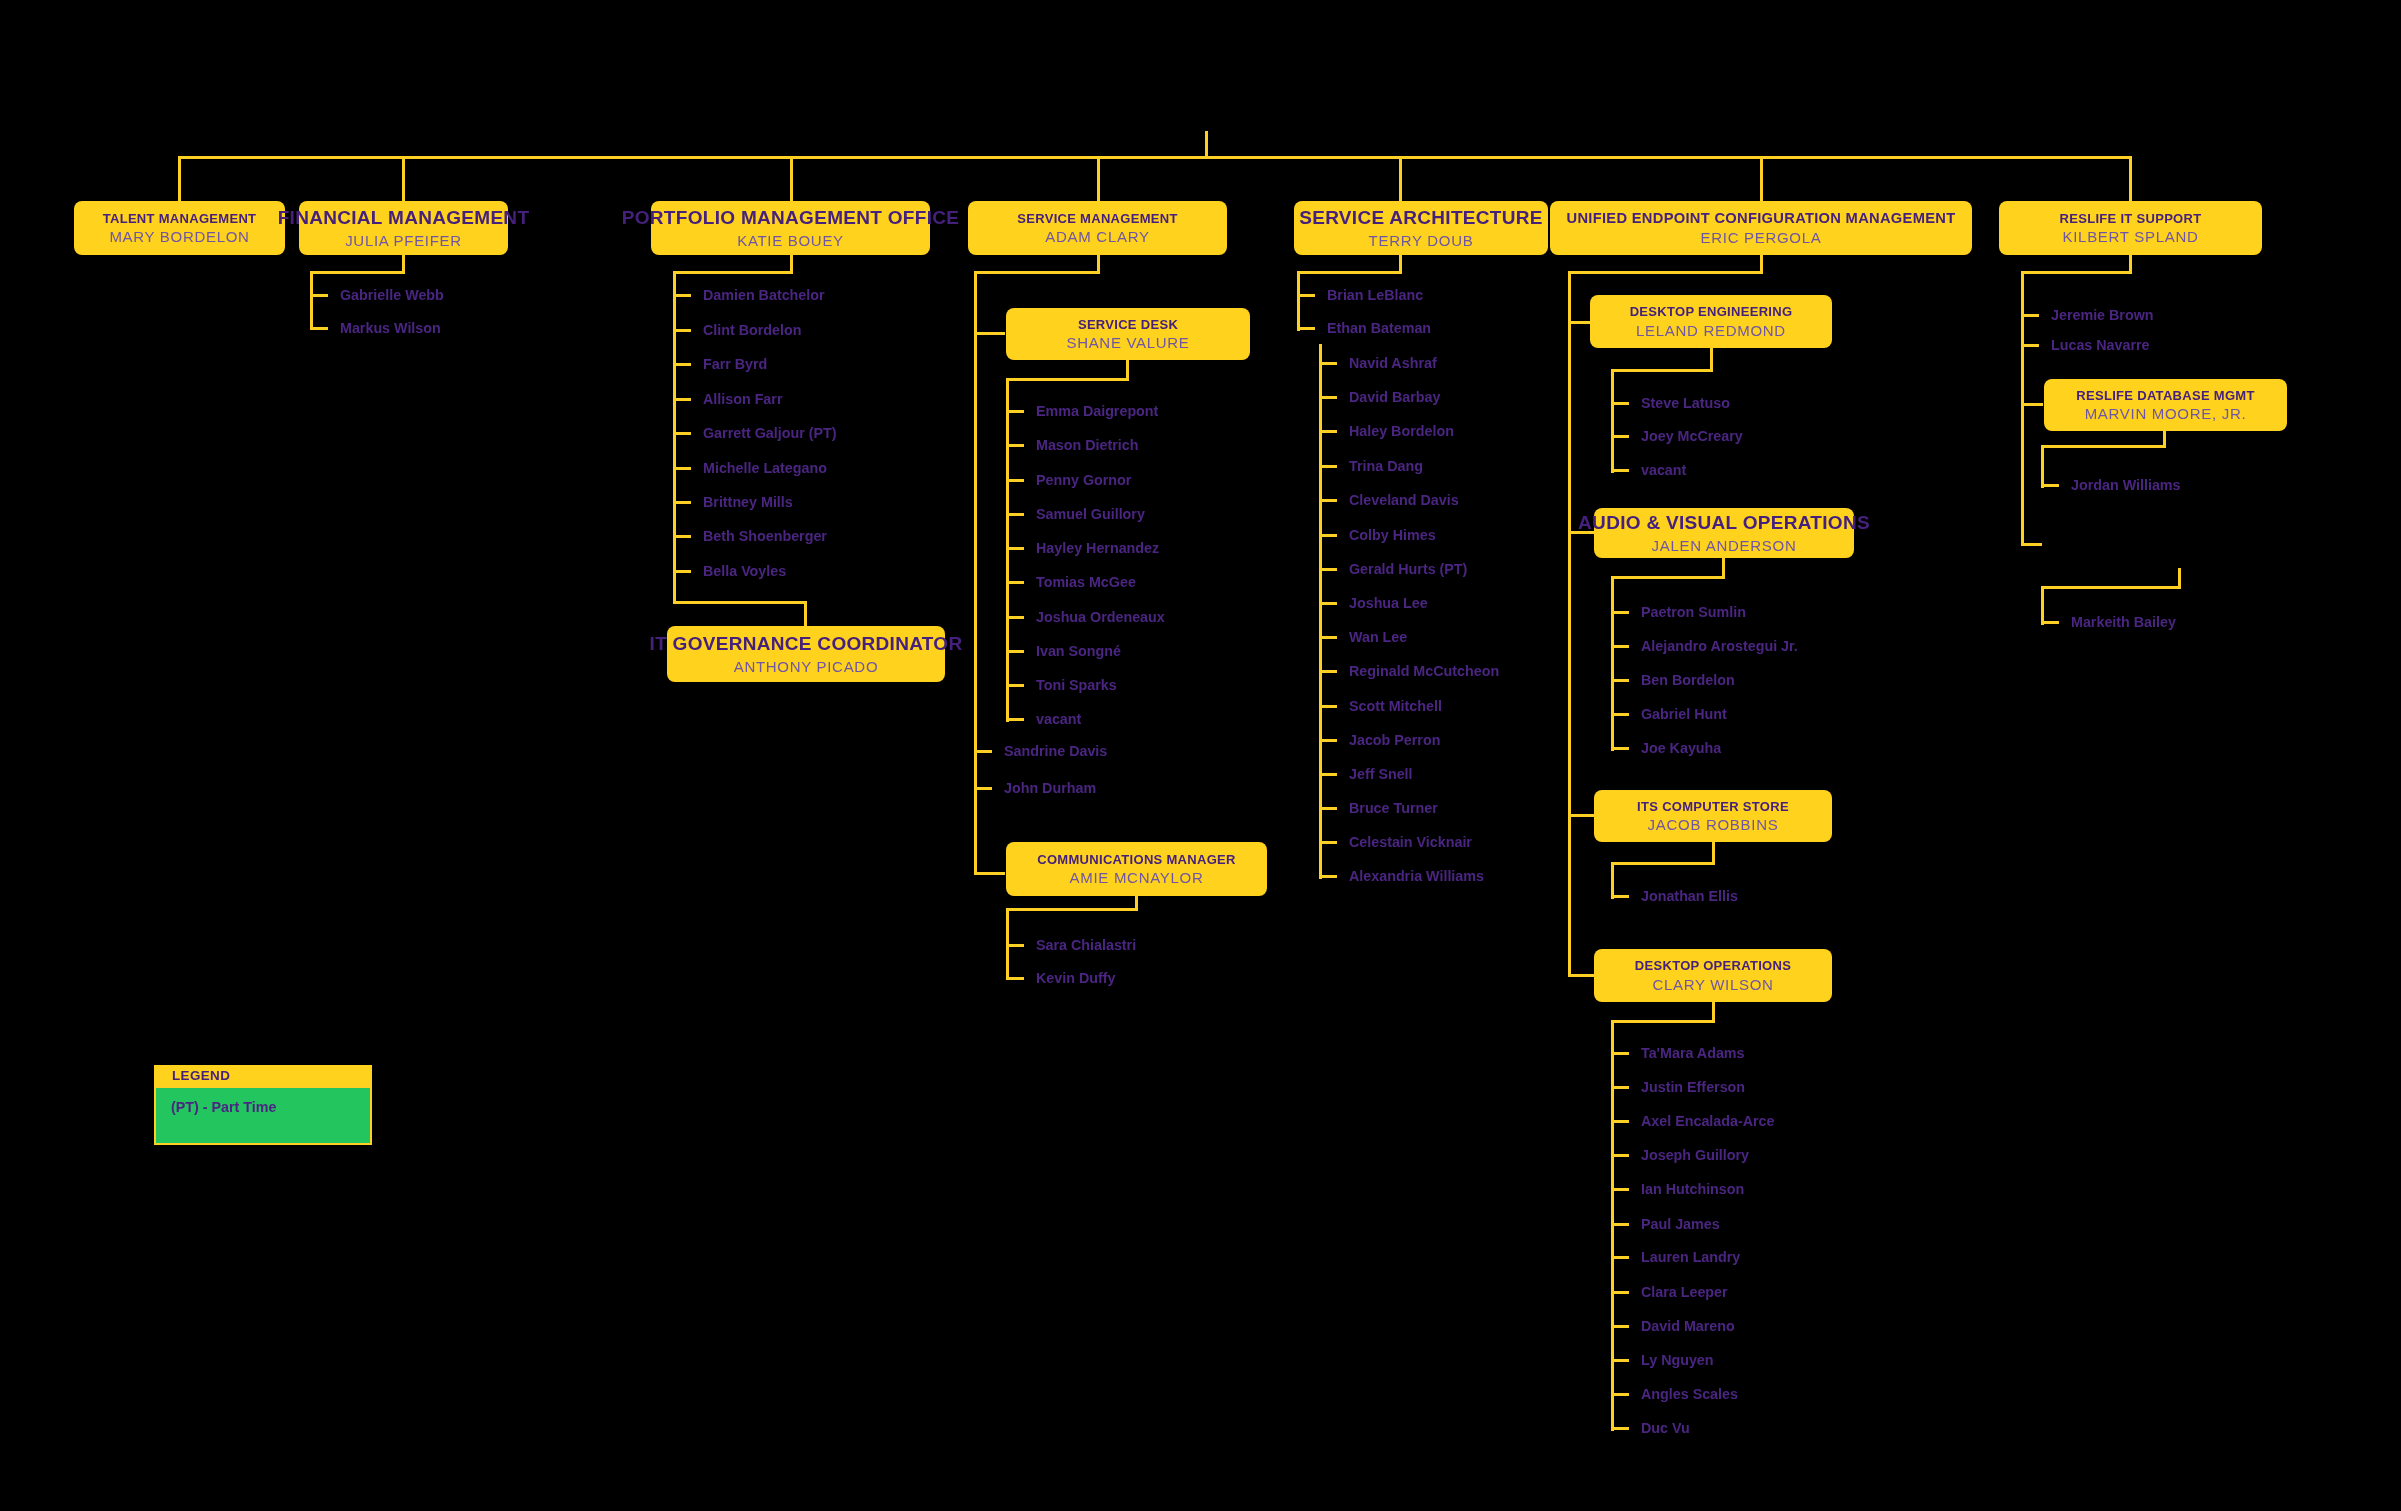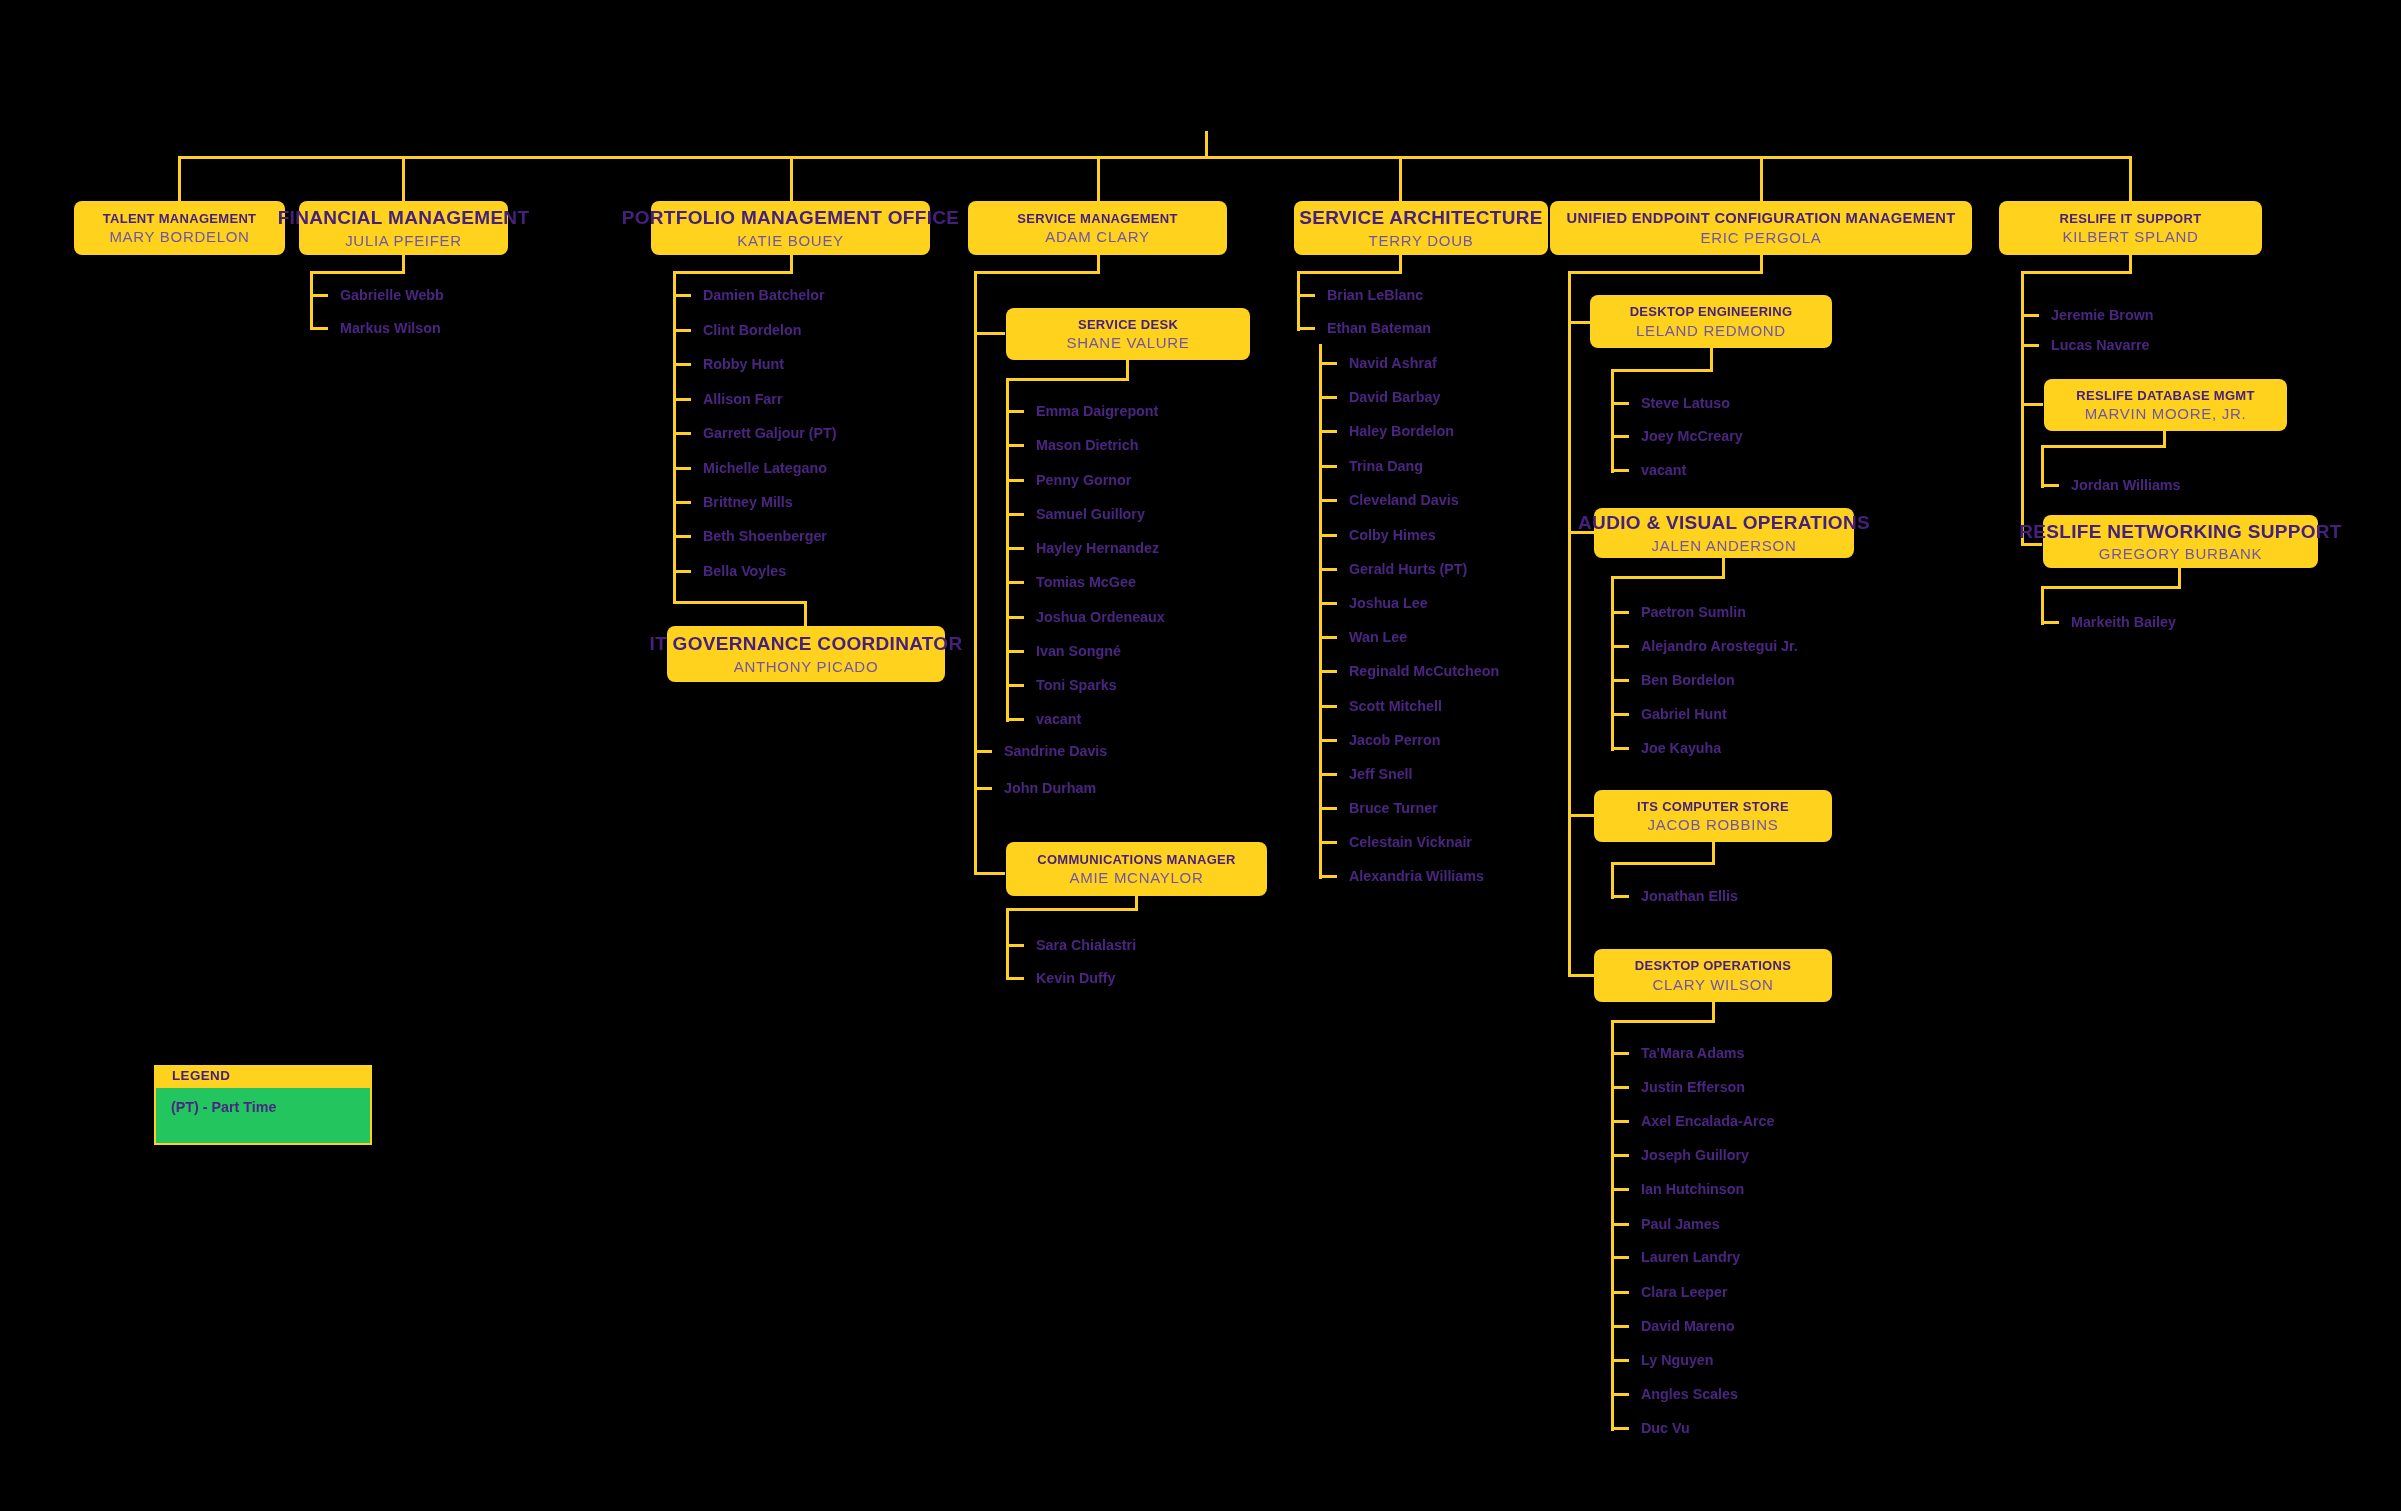--- a/index.html
+++ b/index.html
@@ -80,21 +80,21 @@
 
   <div class="dbox" style="left:651px;top:201px;width:279px;height:54px">
     <div class="bt bt-m">PORTFOLIO MANAGEMENT OFFICE</div>
     <div class="bn">KATIE BOUEY</div>
   </div>
   <i class="sg" style="left:790px;top:254px;width:2.7px;height:19.6px"></i>
   <i class="sg" style="left:673px;top:271px;width:120px;height:2.7px"></i>
   <i class="sg" style="left:673px;top:271px;width:2.7px;height:332px"></i>
   <div class="mb" style="left:673px;top:286px">Damien Batchelor</div>
   <div class="mb" style="left:673px;top:321px">Clint Bordelon</div>
-  <div class="mb" style="left:673px;top:355px">Robby Hunt</div>
+  <div class="mb" style="left:673px;top:355px">Farr Byrd</div>
   <div class="mb" style="left:673px;top:390px">Allison Farr</div>
   <div class="mb" style="left:673px;top:424px">Garrett Galjour (PT)</div>
   <div class="mb" style="left:673px;top:459px">Michelle Lategano</div>
   <div class="mb" style="left:673px;top:493px">Brittney Mills</div>
   <div class="mb" style="left:673px;top:527px">Beth Shoenberger</div>
   <div class="mb" style="left:673px;top:562px">Bella Voyles</div>
   <i class="sg" style="left:673px;top:601px;width:134px;height:2.7px"></i>
   <i class="sg" style="left:804px;top:601px;width:2.7px;height:26px"></i>
   <div class="dbox" style="left:667px;top:626px;width:278px;height:56px">
     <div class="bt bt-m">IT GOVERNANCE COORDINATOR</div>
@@ -239,24 +239,20 @@
   <i class="sg" style="left:2021px;top:403px;width:22px;height:2.7px"></i>
   <div class="dbox" style="left:2044px;top:379px;width:243px;height:52px">
     <div class="bt">RESLIFE DATABASE MGMT</div>
     <div class="bn">MARVIN MOORE, JR.</div>
   </div>
   <i class="sg" style="left:2163px;top:431px;width:2.7px;height:17px"></i>
   <i class="sg" style="left:2041px;top:445px;width:125px;height:2.7px"></i>
   <i class="sg" style="left:2041px;top:445px;width:2.7px;height:43px"></i>
   <div class="mb" style="left:2041px;top:476px">Jordan Williams</div>
   <i class="sg" style="left:2021px;top:543px;width:21.4px;height:2.7px"></i>
-  <div class="dbox" style="left:2043px;top:515px;width:275px;height:53px">
-    <div class="bt bt-m">RESLIFE NETWORKING SUPPORT</div>
-    <div class="bn">GREGORY BURBANK</div>
-  </div>
   <i class="sg" style="left:2178px;top:568px;width:2.7px;height:21.4px"></i>
   <i class="sg" style="left:2041px;top:586px;width:140px;height:2.7px"></i>
   <i class="sg" style="left:2041px;top:586px;width:2.7px;height:39px"></i>
   <div class="mb" style="left:2041px;top:613px">Markeith Bailey</div>
 
   <div class="legend-head">LEGEND</div>
   <div class="legend-body">
     <div class="legend-entry">(PT) - Part Time</div>
   </div>
 

